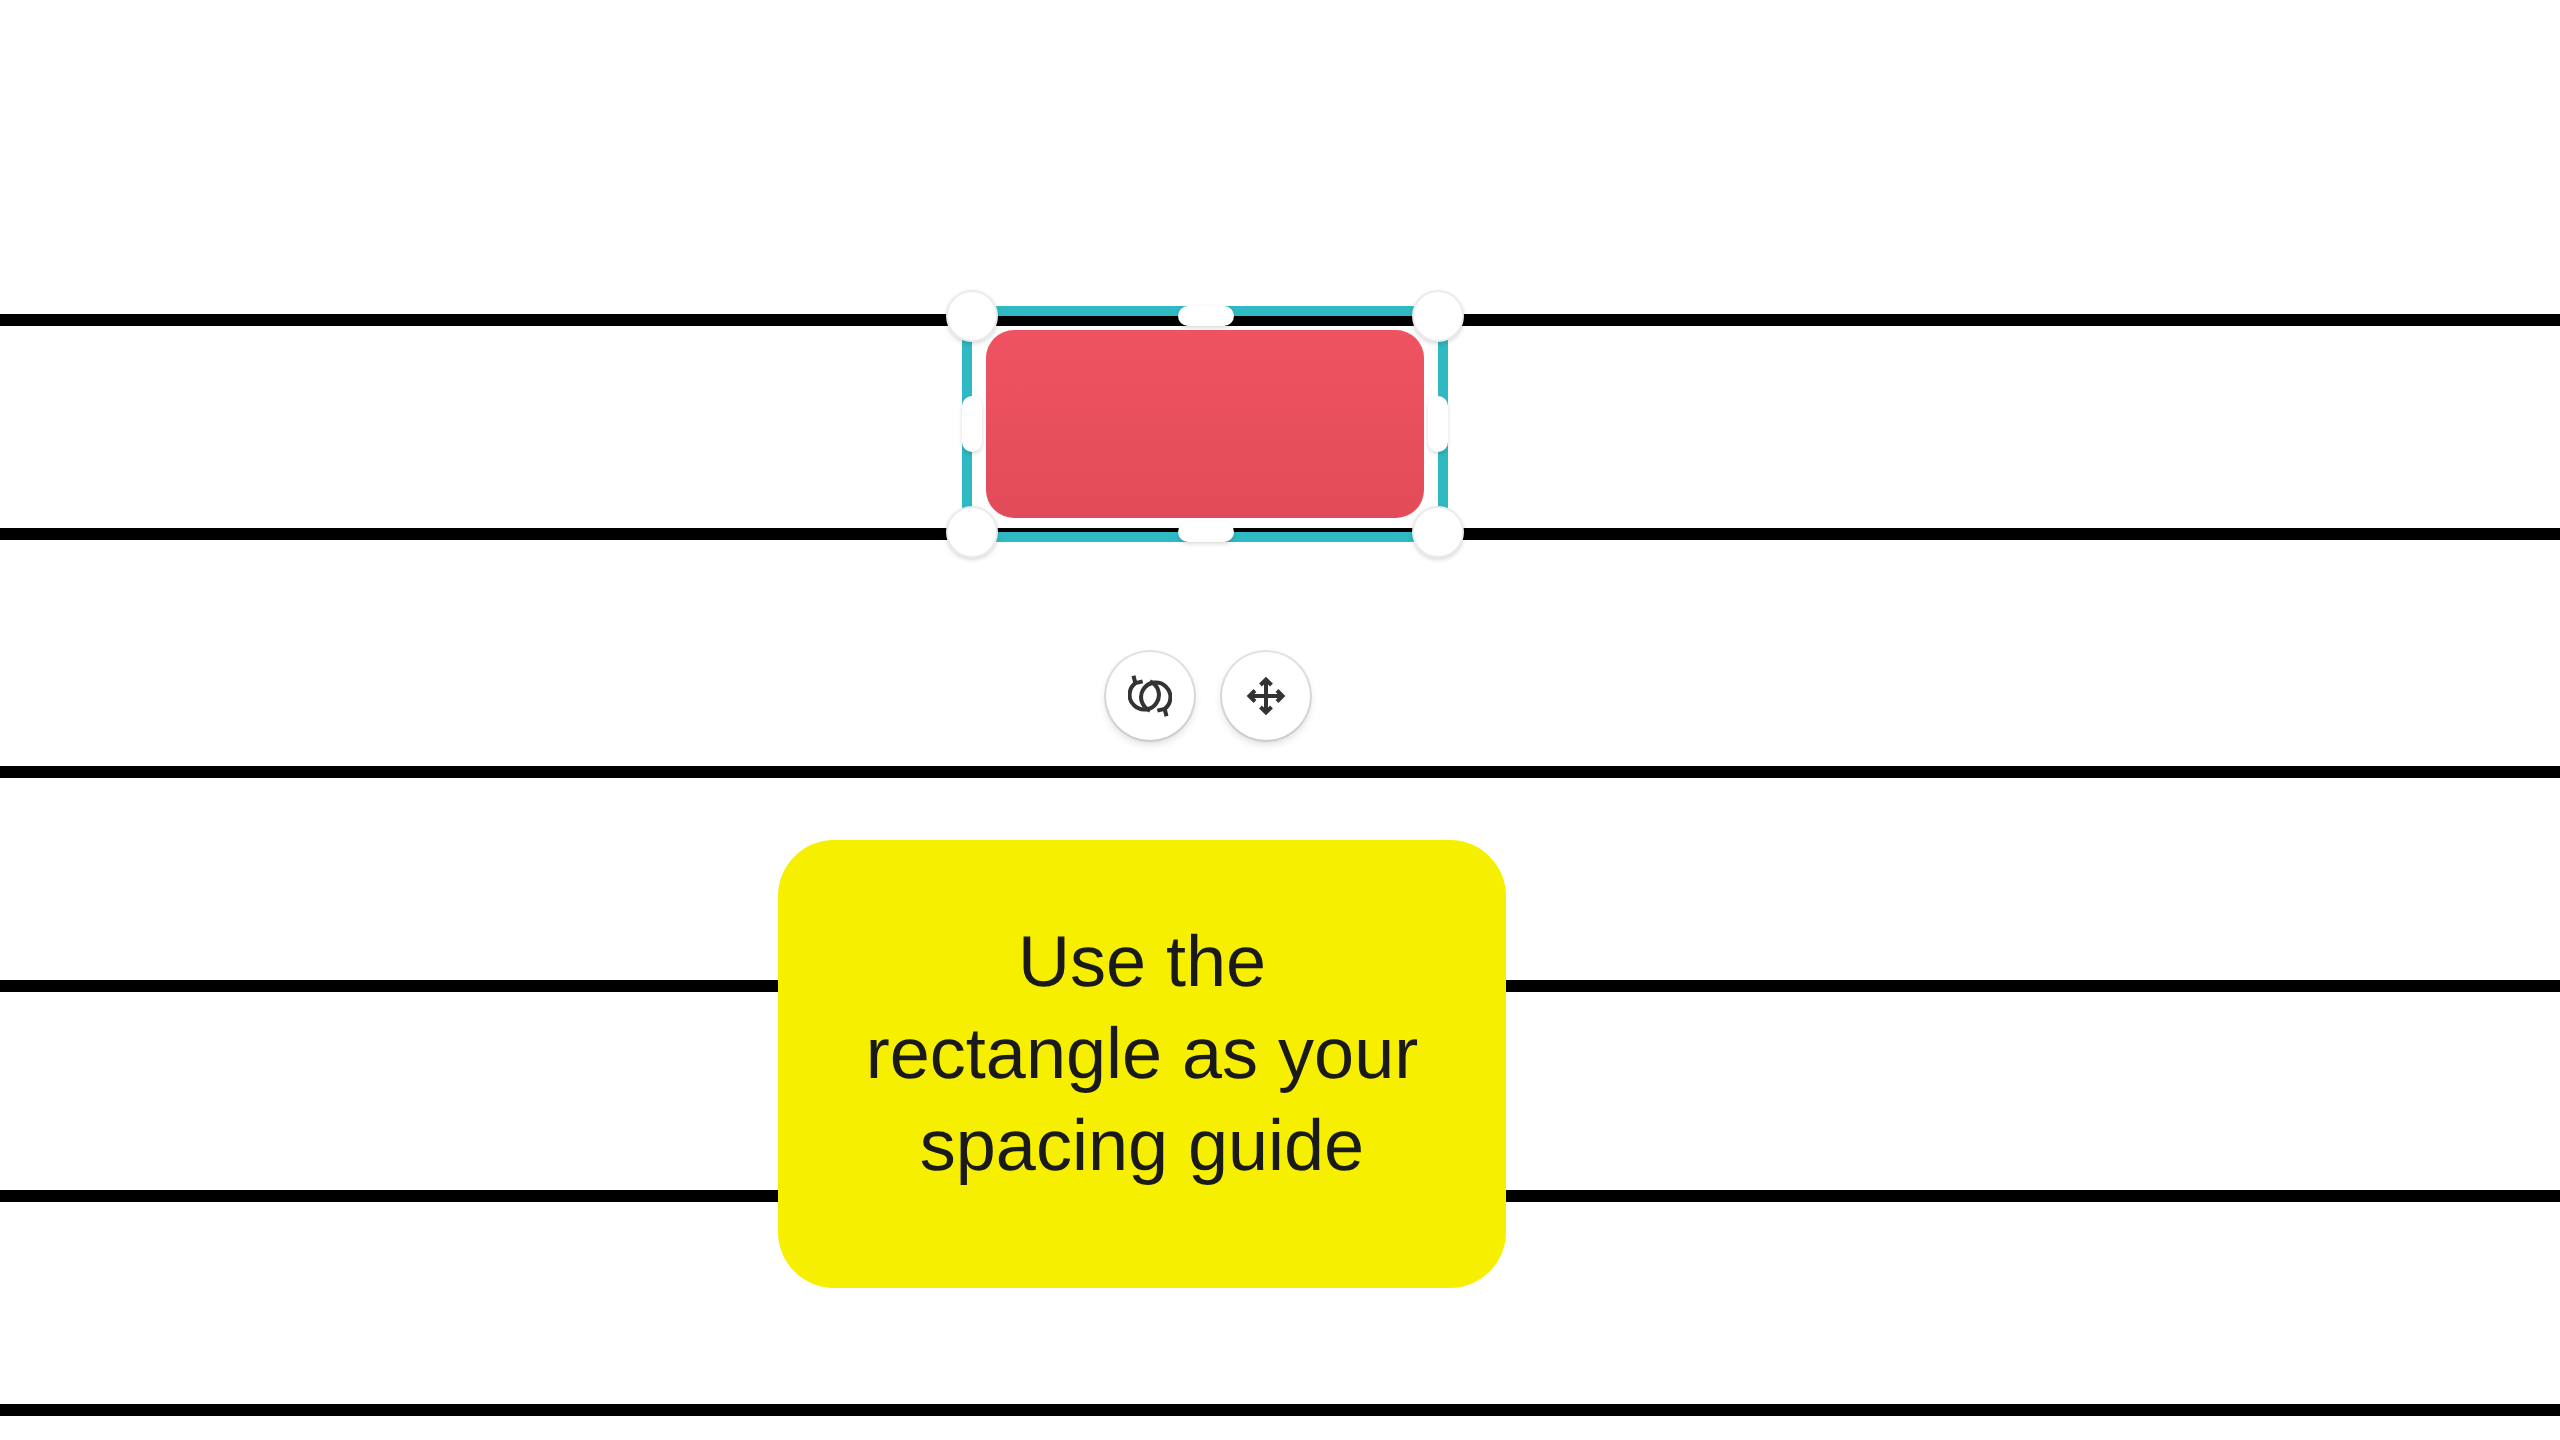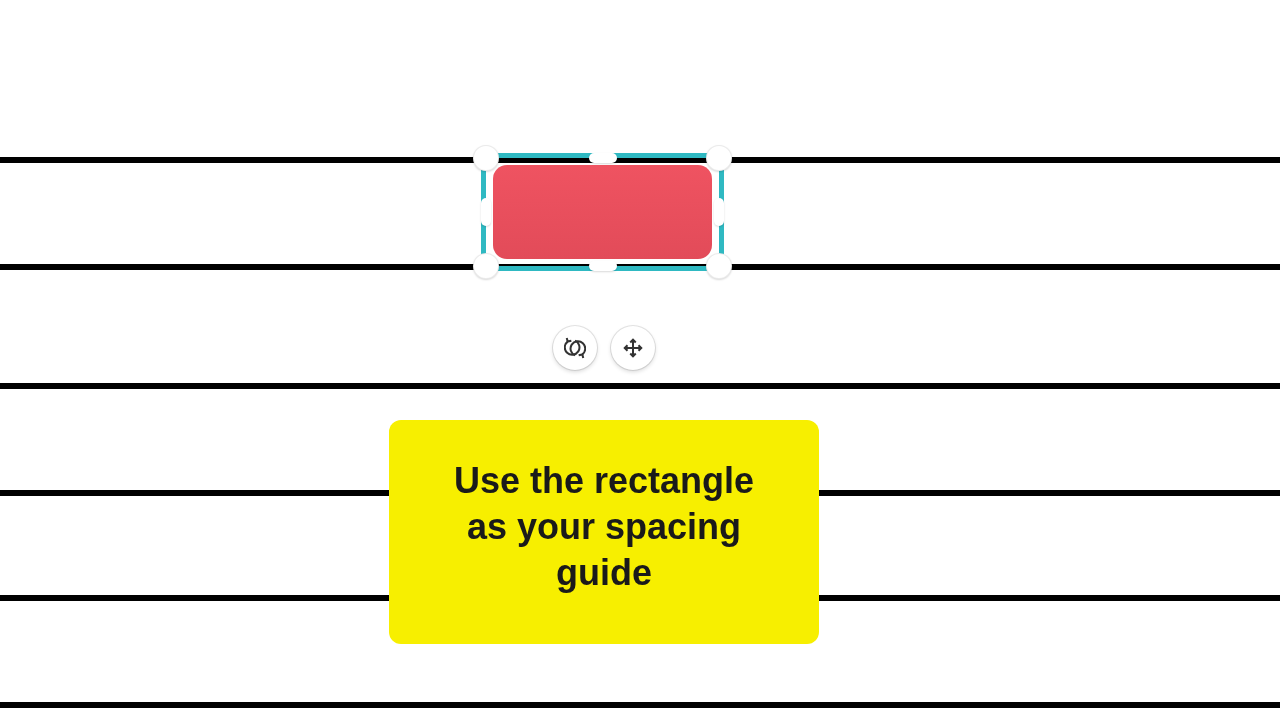--- a/index.html
+++ b/index.html
@@ -82,28 +82,28 @@
     display: flex;
     align-items: center;
     justify-content: center;
     color: #333;
     cursor: pointer;
   }
   .circle-btn svg { width: 22px; height: 22px; stroke: #333; fill: none; stroke-width: 2.2; }
 
   .callout {
     position: absolute;
-    border-radius: 12px;
+    border-radius: 28px;
     padding: 38px 42px 48px;
     text-align: center;
-    font-weight: 700;
+    font-weight: 400;
     font-size: 36px;
     line-height: 1.28;
     color: #1a1a1a;
-    width: 430px;
+    width: 364px;
     box-sizing: border-box;
   }
 </style>
 </head>
 <body>
 
 <div class="hline" style="top:157px"></div>
 <div class="hline" style="top:264px"></div>
 <div class="hline" style="top:383px"></div>
 <div class="hline" style="top:490px"></div>

